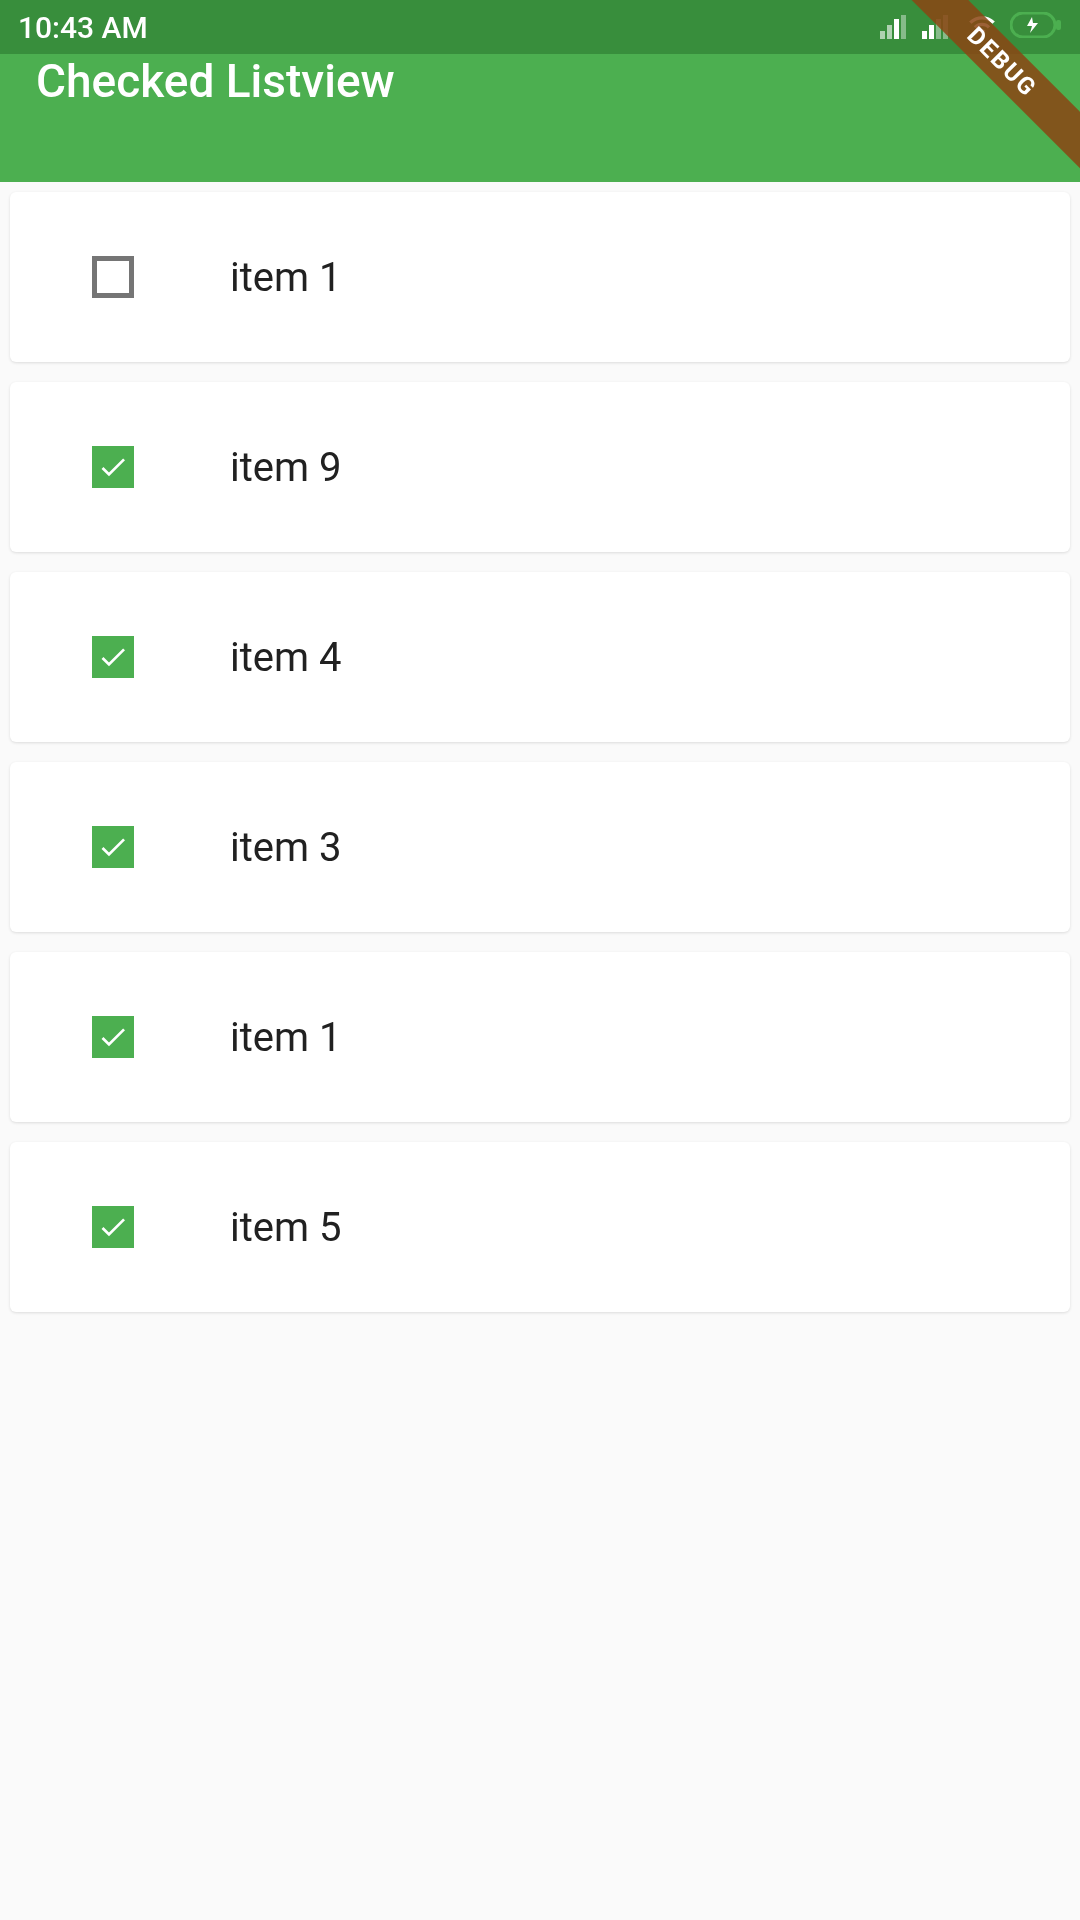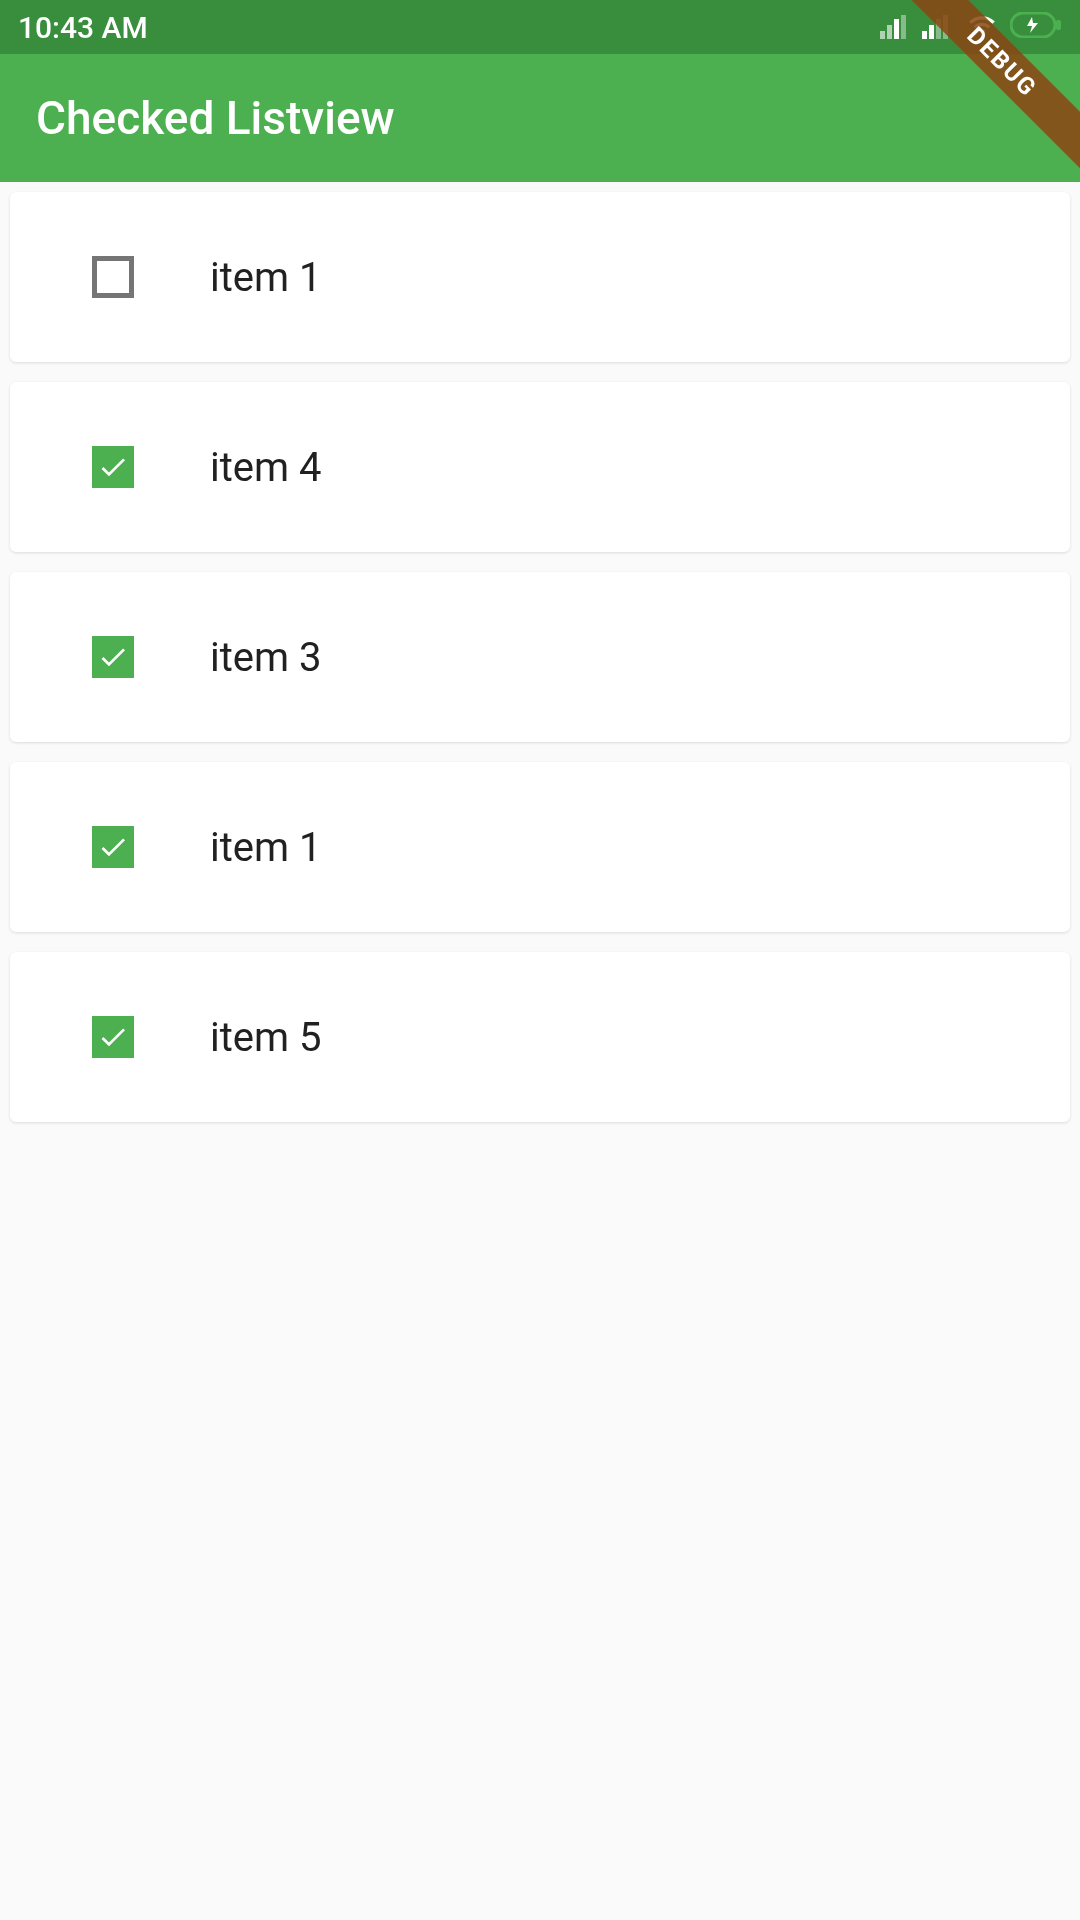--- a/index.html
+++ b/index.html
@@ -69,21 +69,21 @@
 
     .battery-icon svg {
       width: 52px;
       height: 26px;
     }
 
     .app-bar {
       height: 128px;
       background: #4caf50;
       display: flex;
-      align-items: center;
+      align-items: flex-start;
       padding: 0 36px;
     }
 
     .app-title {
       color: white;
       font-size: 46px;
       font-weight: 500;
     }
 
     .debug-banner {
@@ -143,21 +143,21 @@
       background: #4caf50;
       border: none;
     }
 
     .checkbox.checked svg {
       width: 32px;
       height: 32px;
     }
 
     .item-label {
-      margin-left: 76px;
+      margin-left: 96px;
       font-size: 40px;
       color: #212121;
     }
   </style>
 </head>
 <body>
 
 <div class="status-bar">
   <div class="status-time">10:43 AM</div>
   <div class="status-icons">
@@ -200,20 +200,28 @@
   <div class="list-item">
     <div class="checkbox unchecked"></div>
     <div class="item-label">item 1</div>
   </div>
   <div class="list-item">
     <div class="checkbox checked">
         <svg viewBox="0 0 24 24" fill="white">
           <path d="M9 16.17L4.83 12l-1.42 1.41L9 19 21 7l-1.41-1.41z"></path>
         </svg>
       </div>
+    <div class="item-label">item 9</div>
+  </div>
+  <div class="list-item">
+    <div class="checkbox checked">
+        <svg viewBox="0 0 24 24" fill="white">
+          <path d="M9 16.17L4.83 12l-1.42 1.41L9 19 21 7l-1.41-1.41z"></path>
+        </svg>
+      </div>
     <div class="item-label">item 4</div>
   </div>
   <div class="list-item">
     <div class="checkbox checked">
         <svg viewBox="0 0 24 24" fill="white">
           <path d="M9 16.17L4.83 12l-1.42 1.41L9 19 21 7l-1.41-1.41z"></path>
         </svg>
       </div>
     <div class="item-label">item 3</div>
   </div>

